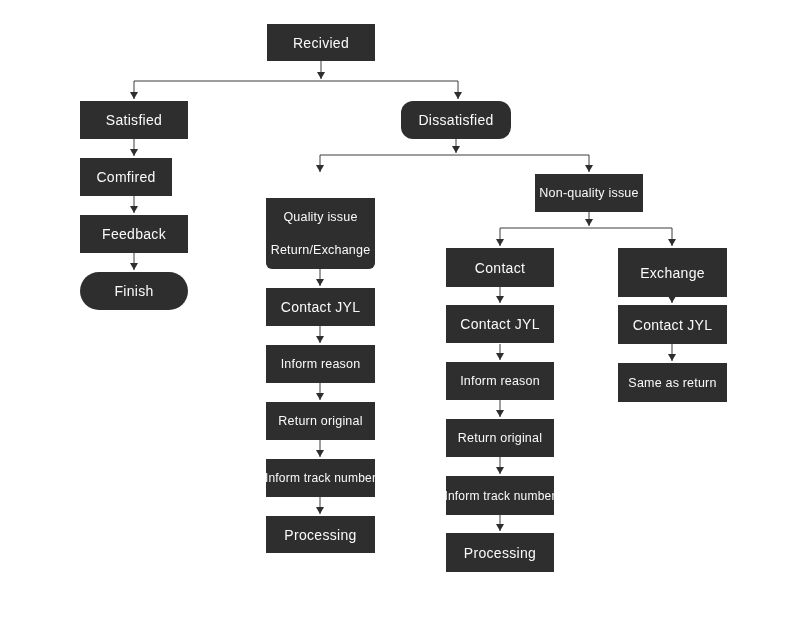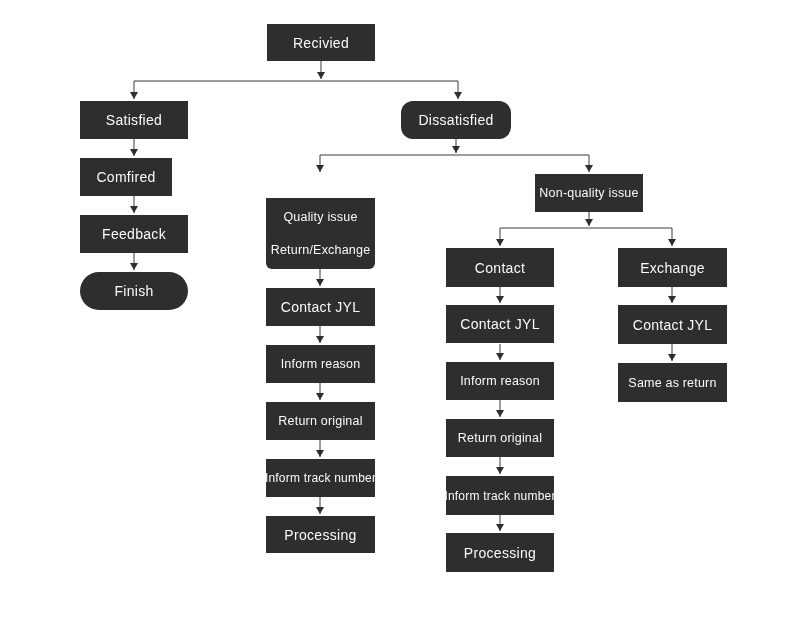--- a/index.html
+++ b/index.html
@@ -109,17 +109,17 @@
 
   <div class="node mid" style="left:535px; top:174px; width:108px; height:38px;">Non-quality issue</div>
 
   <div class="node" style="left:446px; top:248px; width:108px; height:39px;">Contact</div>
   <div class="node" style="left:446px; top:305px; width:108px; height:38px;">Contact JYL</div>
   <div class="node mid" style="left:446px; top:362px; width:108px; height:38px;">Inform reason</div>
   <div class="node mid" style="left:446px; top:419px; width:108px; height:38px;">Return original</div>
   <div class="node small" style="left:446px; top:476px; width:108px; height:39px;">Inform track number</div>
   <div class="node" style="left:446px; top:533px; width:108px; height:39px;">Processing</div>
 
-  <div class="node" style="left:618px; top:248px; width:109px; height:39px;">Exchange</div>
+  <div class="node" style="left:618px; top:248px; width:109px; height:49px;">Exchange</div>
   <div class="node" style="left:618px; top:305px; width:109px; height:39px;">Contact JYL</div>
   <div class="node mid" style="left:618px; top:363px; width:109px; height:39px;">Same as return</div>
 
 </div>
 
 </body></html>

